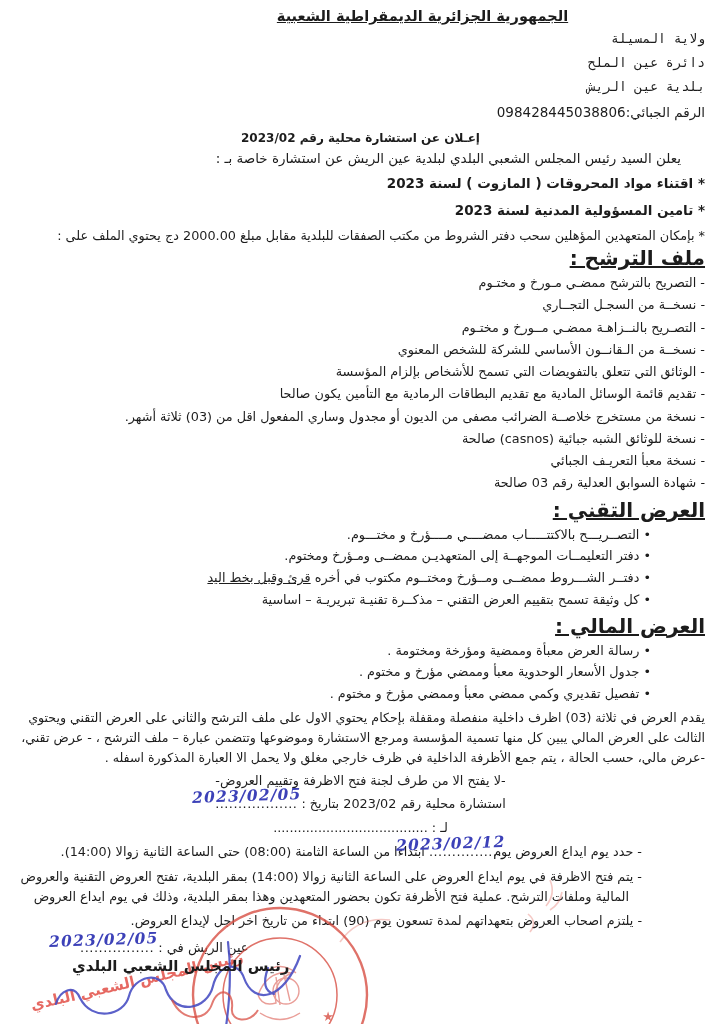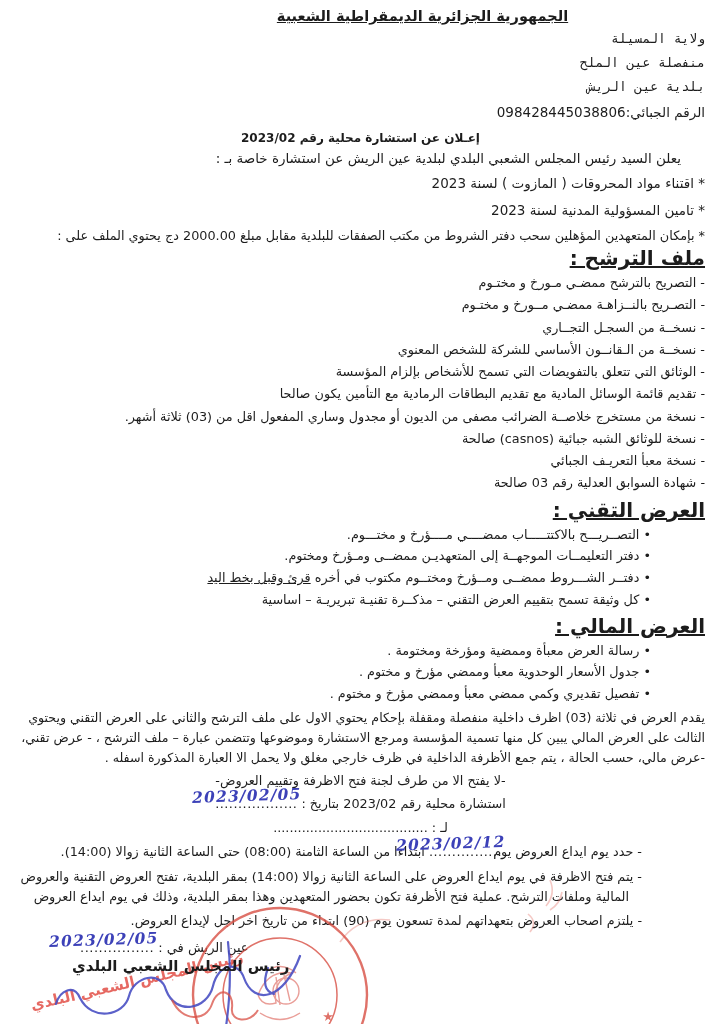--- a/index.html
+++ b/index.html
@@ -8,21 +8,21 @@
     font-family:"DejaVu Sans",sans-serif;color:#1c1c1c;direction:rtl;
   }
   .page{position:relative;width:721px;height:823px;box-sizing:border-box;
     padding:8px 16px 0 16px;background:#fff;}
   .republic{font-weight:bold;text-decoration:underline;text-align:center;
     font-size:14.5px;position:relative;left:62px;margin-bottom:4px;}
   .hdr-line{text-align:right;font-size:13px;line-height:1.85;font-family:Liberation Mono, monospace;}
   .hdr-tax{text-align:right;font-size:13.5px;line-height:1.8;}
   .ann-title{text-align:center;font-weight:bold;font-size:12px;margin:7px 0 5px;}
   .intro{text-align:right;font-size:13.5px;padding-right:24px;margin-bottom:4px;}
-  .subject{font-weight:normal;font-size:13.5px;line-height:1.95;text-align:right;}
+  .subject{font-weight:bold;font-size:13.5px;line-height:1.95;text-align:right;}
   .withdraw{font-size:12.8px;margin:5px 0 3px;text-align:right;}
   .sec-head{font-weight:bold;text-decoration:underline;font-size:20px;
     margin:3px 0 2px;text-align:left;width:fit-content;}
   .ditem{font-size:12.8px;line-height:1.74;text-align:right;}
   .bitem{font-size:12.8px;line-height:1.7;text-align:right;padding-right:54px;}
   .u{text-decoration:underline;}
   .para{font-size:12.6px;line-height:1.58;text-align:right;margin-top:3px;}
   .centered{text-align:center;font-size:12.8px;line-height:1.6;margin-top:3px;}
   .dotwrap{position:relative;display:inline-block;}
   .dots{letter-spacing:.5px;}
@@ -44,39 +44,39 @@
 </style>
 </head>
 <body>
 
 <div class="page">
 
   <div class="republic">الجمهورية الجزائرية الديمقراطية الشعبية</div>
 
   <div>
     <div class="hdr-line">ولاية المسيلة</div>
-    <div class="hdr-line">منفصلة عين الملح</div>
+    <div class="hdr-line">دائرة عين الملح</div>
     <div class="hdr-line">بلدية عين الريش</div>
     <div class="hdr-tax">الرقم الجبائي:098428445038806</div>
   </div>
 
   <div class="ann-title">إعـلان عن استشارة محلية رقم 2023/02</div>
 
   <div class="intro">يعلن السيد رئيس المجلس الشعبي البلدي لبلدية عين الريش  عن استشارة خاصة بـ :</div>
 
   <div class="subject">* اقتناء مواد المحروقات ( المازوت ) لسنة 2023</div>
   <div class="subject">* تامين المسؤولية المدنية لسنة 2023</div>
 
   <div class="withdraw">* بإمكان المتعهدين المؤهلين سحب دفتر الشروط من مكتب الصفقات للبلدية مقابل مبلغ 2000.00 دج  يحتوي الملف على :</div>
 
   <div class="sec-head">ملف الترشح :</div>
   <div>
     <div class="ditem">- التصريح بالترشح ممضـي مـورخ و مختـوم</div>
+    <div class="ditem">- نسخــة من السجـل التجــاري</div>
     <div class="ditem">- التصـريح بالنــزاهـة ممضـي مــورخ و مختـوم</div>
-    <div class="ditem">- نسخــة من السجـل التجــاري</div>
     <div class="ditem">- نسخــة من الـقانــون الأساسي للشركة للشخص المعنوي</div>
     <div class="ditem">- الوثائق التي  تتعلق بالتفويضات التي تسمح للأشخاص بإلزام المؤسسة</div>
     <div class="ditem">- تقديم قائمة الوسائل المادية مع تقديم البطاقات الرمادية مع التأمين يكون صالحا</div>
     <div class="ditem">- نسخة من مستخرج خلاصــة الضرائب مصفى من الديون أو مجدول وساري المفعول اقل من (03) ثلاثة أشهر.</div>
     <div class="ditem">- نسخة للوثائق الشبه جبائية (casnos) صالحة</div>
     <div class="ditem">- نسخة معبأ  التعريـف الجبائي</div>
     <div class="ditem">- شهادة السوابق العدلية رقم 03 صالحة</div>
   </div>
 
   <div class="sec-head">العرض التقني :</div>

